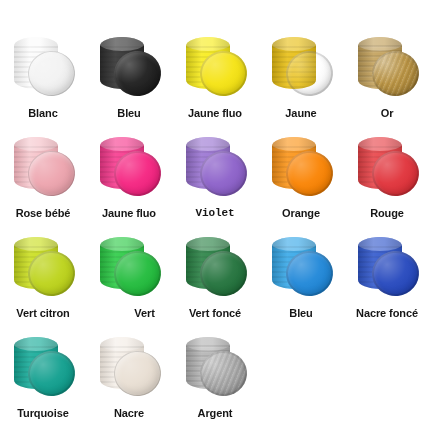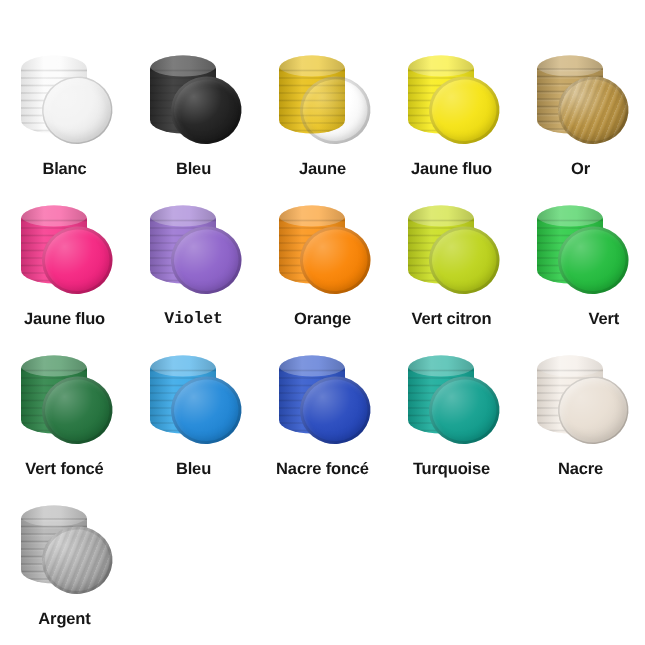--- a/index.html
+++ b/index.html
@@ -185,58 +185,71 @@
         </div>
         <div class="front-disc" style="background: rgb(27, 27, 27);">
           <div class="front-disc-gloss"></div>
           <div class="front-disc-rim"></div>
         </div>
       </div>
       <div class="swatch-label" style="color: rgb(22, 22, 22);">Bleu</div>
     </div>
     <div class="swatch-cell">
       <div class="stack-art">
+        <div class="stack-column" style="background: rgb(248, 236, 28);">
+          <div class="stack-rings"></div>
+          <div class="stack-column-shade"></div>
+        </div>
+        <div class="front-disc" style="background: rgb(245, 227, 16);">
+          <div class="front-disc-gloss"></div>
+          <div class="front-disc-rim"></div>
+        </div>
+      </div>
+      <div class="swatch-label" style="color: rgb(22, 22, 22);">Jaune fluo</div>
+    </div>
+    <div class="swatch-cell">
+      <div class="stack-art">
         <div class="stack-column" style="background: rgb(232, 191, 21);">
           <div class="stack-rings"></div>
           <div class="stack-column-shade"></div>
         </div>
         <div class="front-disc">
           <div class="front-disc-gloss"></div>
           <div class="front-disc-rim"></div>
         </div>
       </div>
       <div class="swatch-label" style="color: rgb(22, 22, 22);">Jaune</div>
-    </div>
-    <div class="swatch-cell">
-      <div class="stack-art">
-        <div class="stack-column" style="background: rgb(248, 236, 28);">
-          <div class="stack-rings"></div>
-          <div class="stack-column-shade"></div>
-        </div>
-        <div class="front-disc" style="background: rgb(245, 227, 16);">
-          <div class="front-disc-gloss"></div>
-          <div class="front-disc-rim"></div>
-        </div>
-      </div>
-      <div class="swatch-label" style="color: rgb(22, 22, 22);">Jaune fluo</div>
     </div>
     <div class="swatch-cell">
       <div class="stack-art metallic">
         <div class="stack-column" style="background: rgb(194, 160, 90);">
           <div class="stack-rings"></div>
           <div class="stack-column-shade"></div>
         </div>
         <div class="front-disc" style="background: rgb(184, 144, 60);">
           <div class="front-disc-gloss"></div>
           <div class="front-disc-rim"></div>
         </div>
       </div>
       <div class="swatch-label" style="color: rgb(22, 22, 22);">Or</div>
     </div>
     <div class="swatch-cell">
+      <div class="stack-art pale">
+        <div class="stack-column" style="background: rgb(243, 180, 188);">
+          <div class="stack-rings"></div>
+          <div class="stack-column-shade"></div>
+        </div>
+        <div class="front-disc" style="background: rgb(237, 163, 173);">
+          <div class="front-disc-gloss"></div>
+          <div class="front-disc-rim"></div>
+        </div>
+      </div>
+      <div class="swatch-label" style="color: rgb(22, 22, 22);">Rose bébé</div>
+    </div>
+    <div class="swatch-cell">
       <div class="stack-art">
         <div class="stack-column" style="background: rgb(247, 58, 142);">
           <div class="stack-rings"></div>
           <div class="stack-column-shade"></div>
         </div>
         <div class="front-disc" style="background: rgb(245, 33, 127);">
           <div class="front-disc-gloss"></div>
           <div class="front-disc-rim"></div>
         </div>
       </div>
@@ -260,20 +273,33 @@
         <div class="stack-column" style="background: rgb(251, 148, 24);">
           <div class="stack-rings"></div>
           <div class="stack-column-shade"></div>
         </div>
         <div class="front-disc" style="background: rgb(250, 130, 0);">
           <div class="front-disc-gloss"></div>
           <div class="front-disc-rim"></div>
         </div>
       </div>
       <div class="swatch-label" style="color: rgb(22, 22, 22);">Orange</div>
+    </div>
+    <div class="swatch-cell">
+      <div class="stack-art">
+        <div class="stack-column" style="background: rgb(232, 67, 72);">
+          <div class="stack-rings"></div>
+          <div class="stack-column-shade"></div>
+        </div>
+        <div class="front-disc" style="background: rgb(224, 48, 56);">
+          <div class="front-disc-gloss"></div>
+          <div class="front-disc-rim"></div>
+        </div>
+      </div>
+      <div class="swatch-label" style="color: rgb(22, 22, 22);">Rouge</div>
     </div>
     <div class="swatch-cell">
       <div class="stack-art">
         <div class="stack-column" style="background: rgb(202, 222, 32);">
           <div class="stack-rings"></div>
           <div class="stack-column-shade"></div>
         </div>
         <div class="front-disc" style="background: rgb(188, 211, 24);">
           <div class="front-disc-gloss"></div>
           <div class="front-disc-rim"></div>

